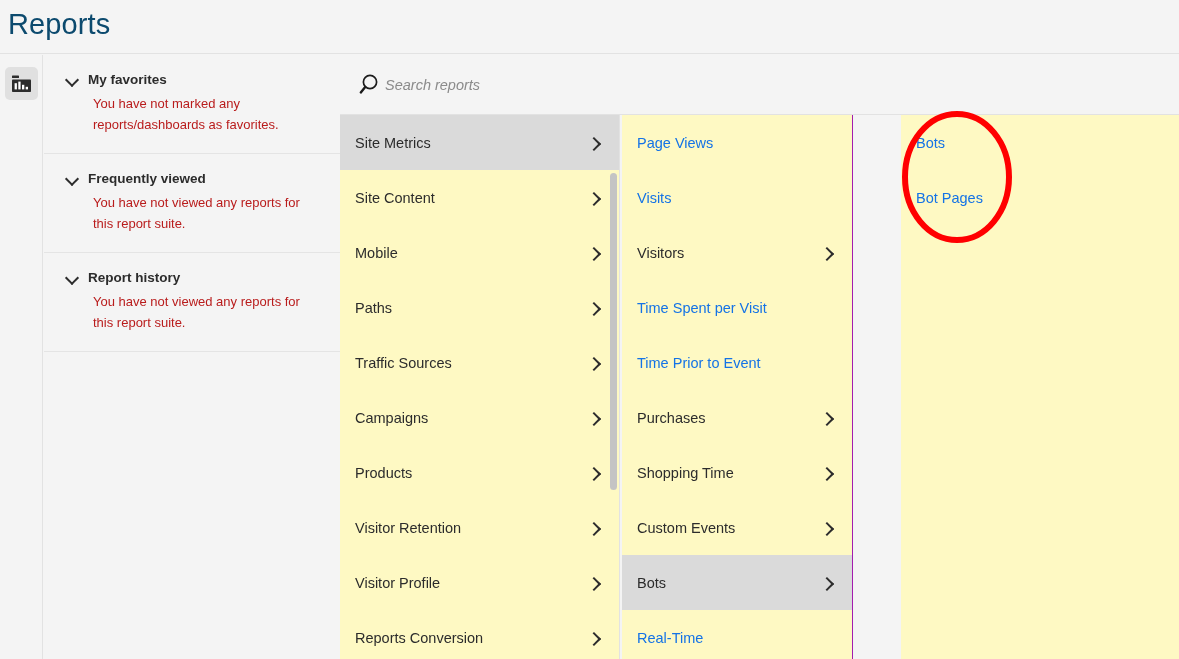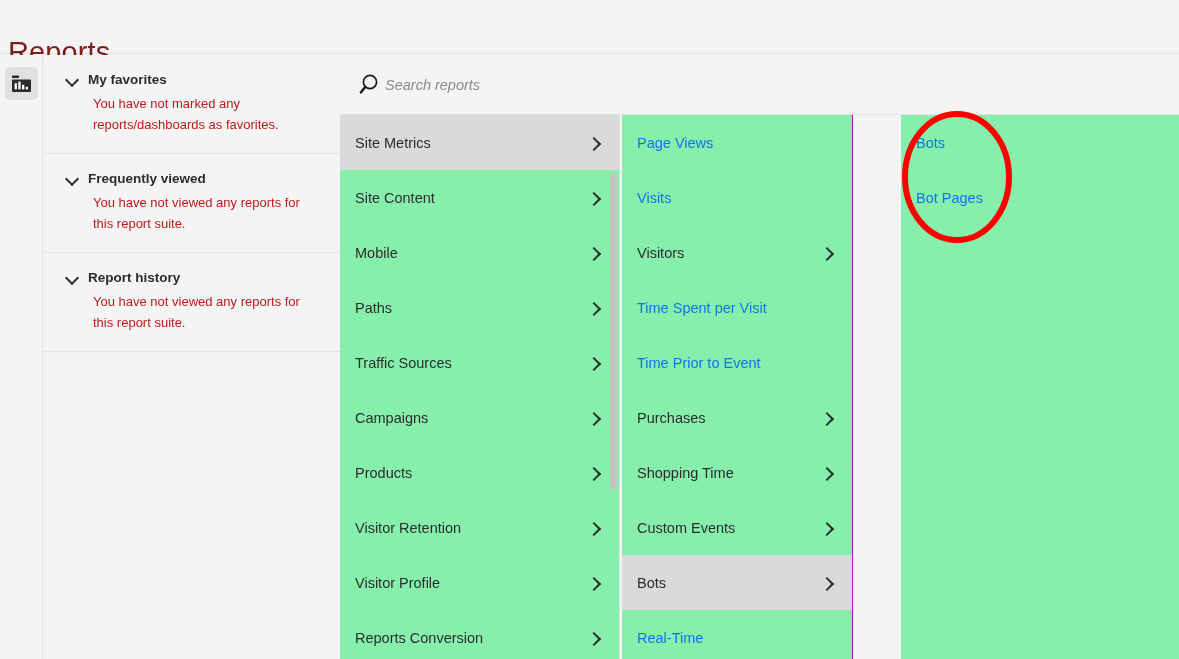--- a/index.html
+++ b/index.html
@@ -26,24 +26,23 @@
     left: 0; top: 0;
     width: 1179px; height: 54px;
     background: #f4f4f4;
     border-bottom: 1px solid #e2e2e2;
   }
   .page-title {
     position: absolute;
     left: 8px; top: 5px;
     font-size: 29px;
     font-weight: 300;
-    color: #7f1d1d;
+    color: #0c4a6e;
     letter-spacing: 0.1px;
     line-height: 38px;
-    margin-top: 28px;
   }
 
   
   .rail {
     position: absolute;
     left: 0; top: 55px;
     width: 43px; height: 604px;
     background: #f4f4f4;
     border-right: 1px solid #e2e2e2;
   }
@@ -134,21 +133,21 @@
     left: 0; top: 59px;
     width: 839px; height: 1px;
     background: #e2e2e2;
   }
 
   
   .col {
     position: absolute;
     top: 60px;
     height: 544px;
-    background: #86efac;
+    background: #fef9c3;
     overflow: hidden;
   }
   .col-1 { left: 0;   width: 280px; border-right: 1px solid #e2e2e2; }
   .col-2 { left: 282px; width: 231px; border-right: 1px solid #a21caf; }
   .col-3 { left: 561px; width: 278px; }
 
   .mitem {
     position: relative;
     display: flex;
     align-items: center;

